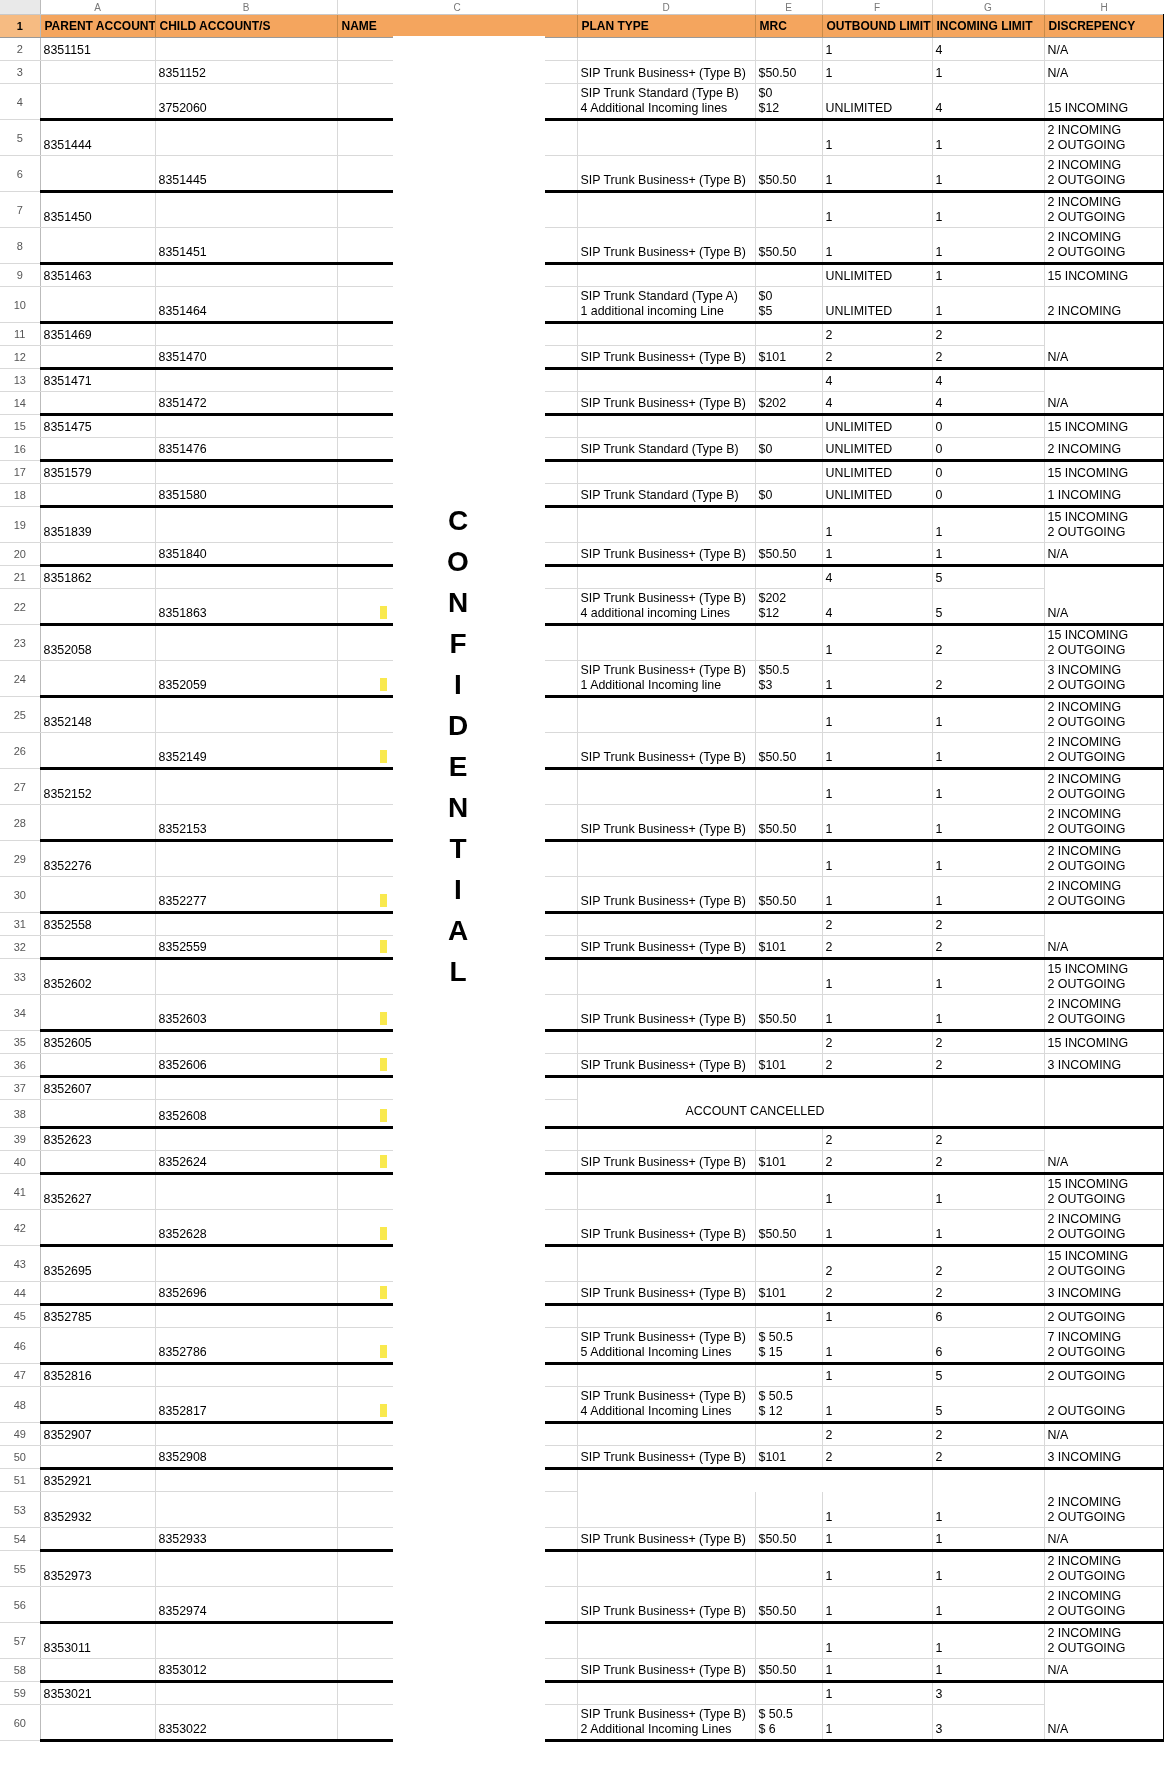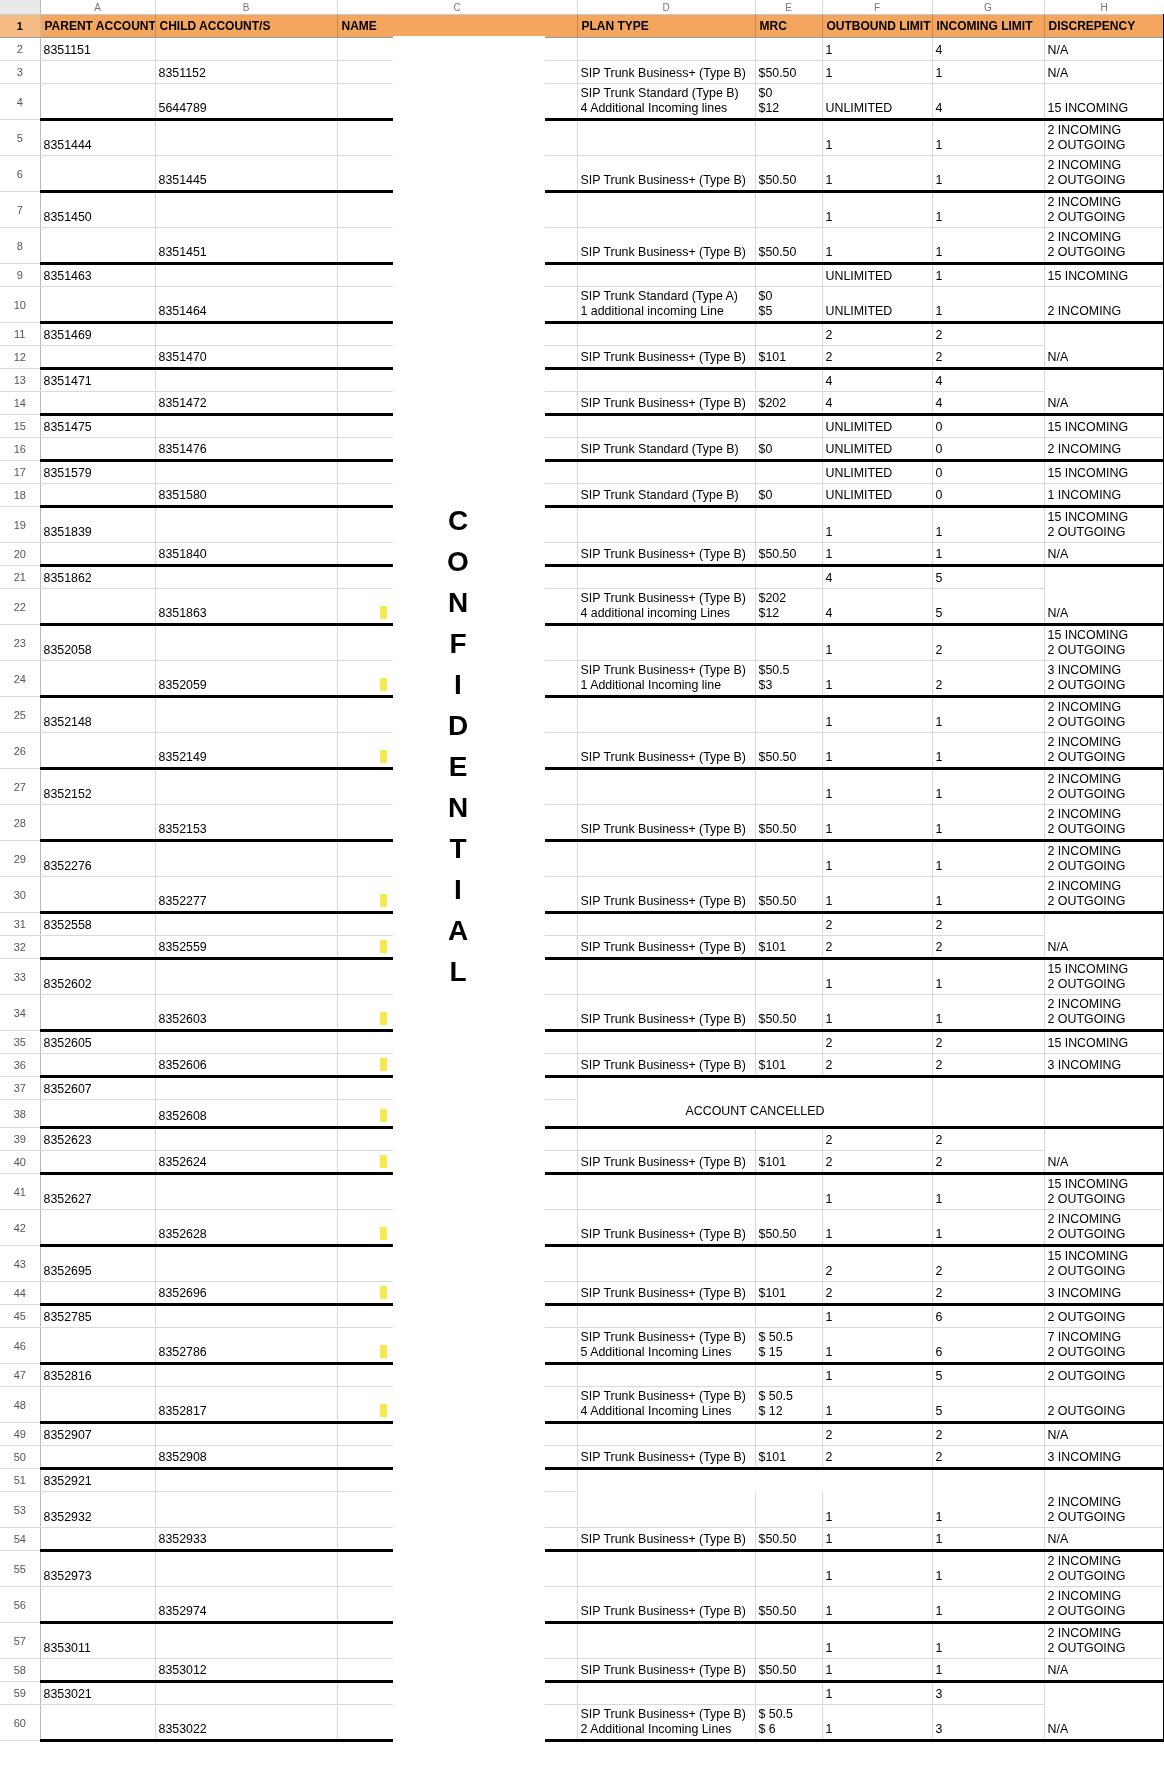--- a/index.html
+++ b/index.html
@@ -93,21 +93,21 @@
           <td class="ccell"></td>
           <td>SIP Trunk Business+ (Type B)</td>
           <td>$50.50</td>
           <td>1</td>
           <td>1</td>
           <td class="hcol">N/A</td>
         </tr>
         <tr style="height: 36px;">
           <th class="rn">4</th>
           <td class="tb"></td>
-          <td class="tb">5644789</td>
+          <td class="tb">3752060</td>
           <td class="ccell tb"></td>
           <td class="tb">SIP Trunk Standard (Type B)
 4 Additional Incoming lines</td>
           <td class="tb">$0
 $12</td>
           <td class="tb">UNLIMITED</td>
           <td class="tb">4</td>
           <td class="hcol tb">15 INCOMING</td>
         </tr>
         <tr style="height: 36px;">

